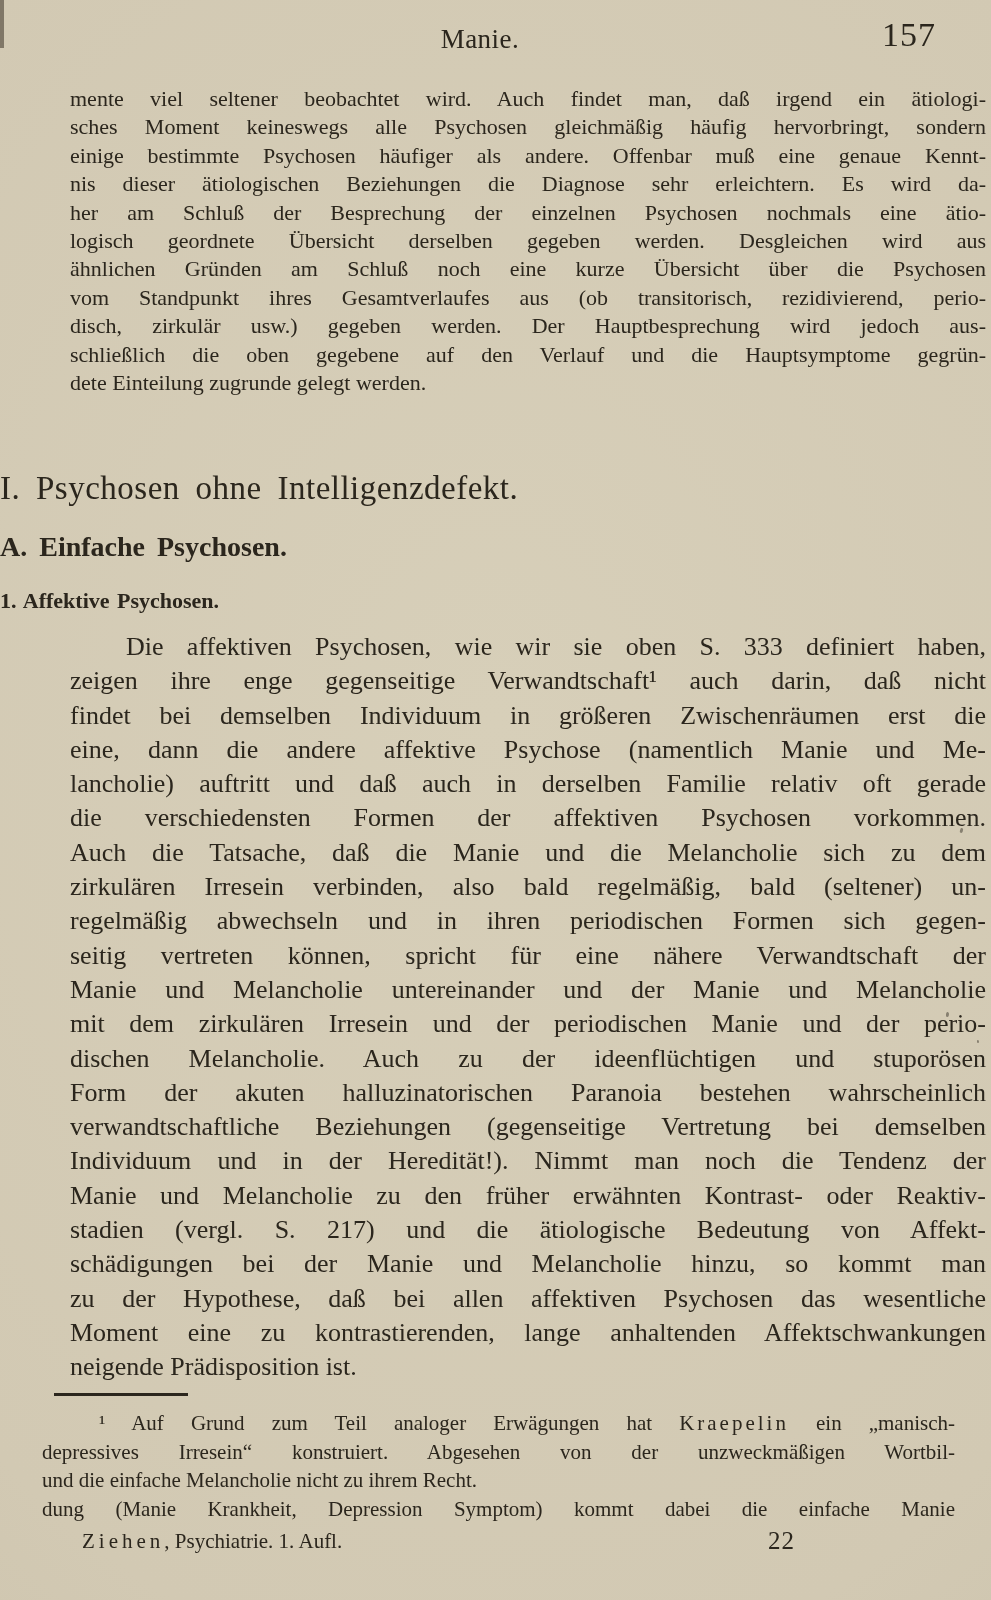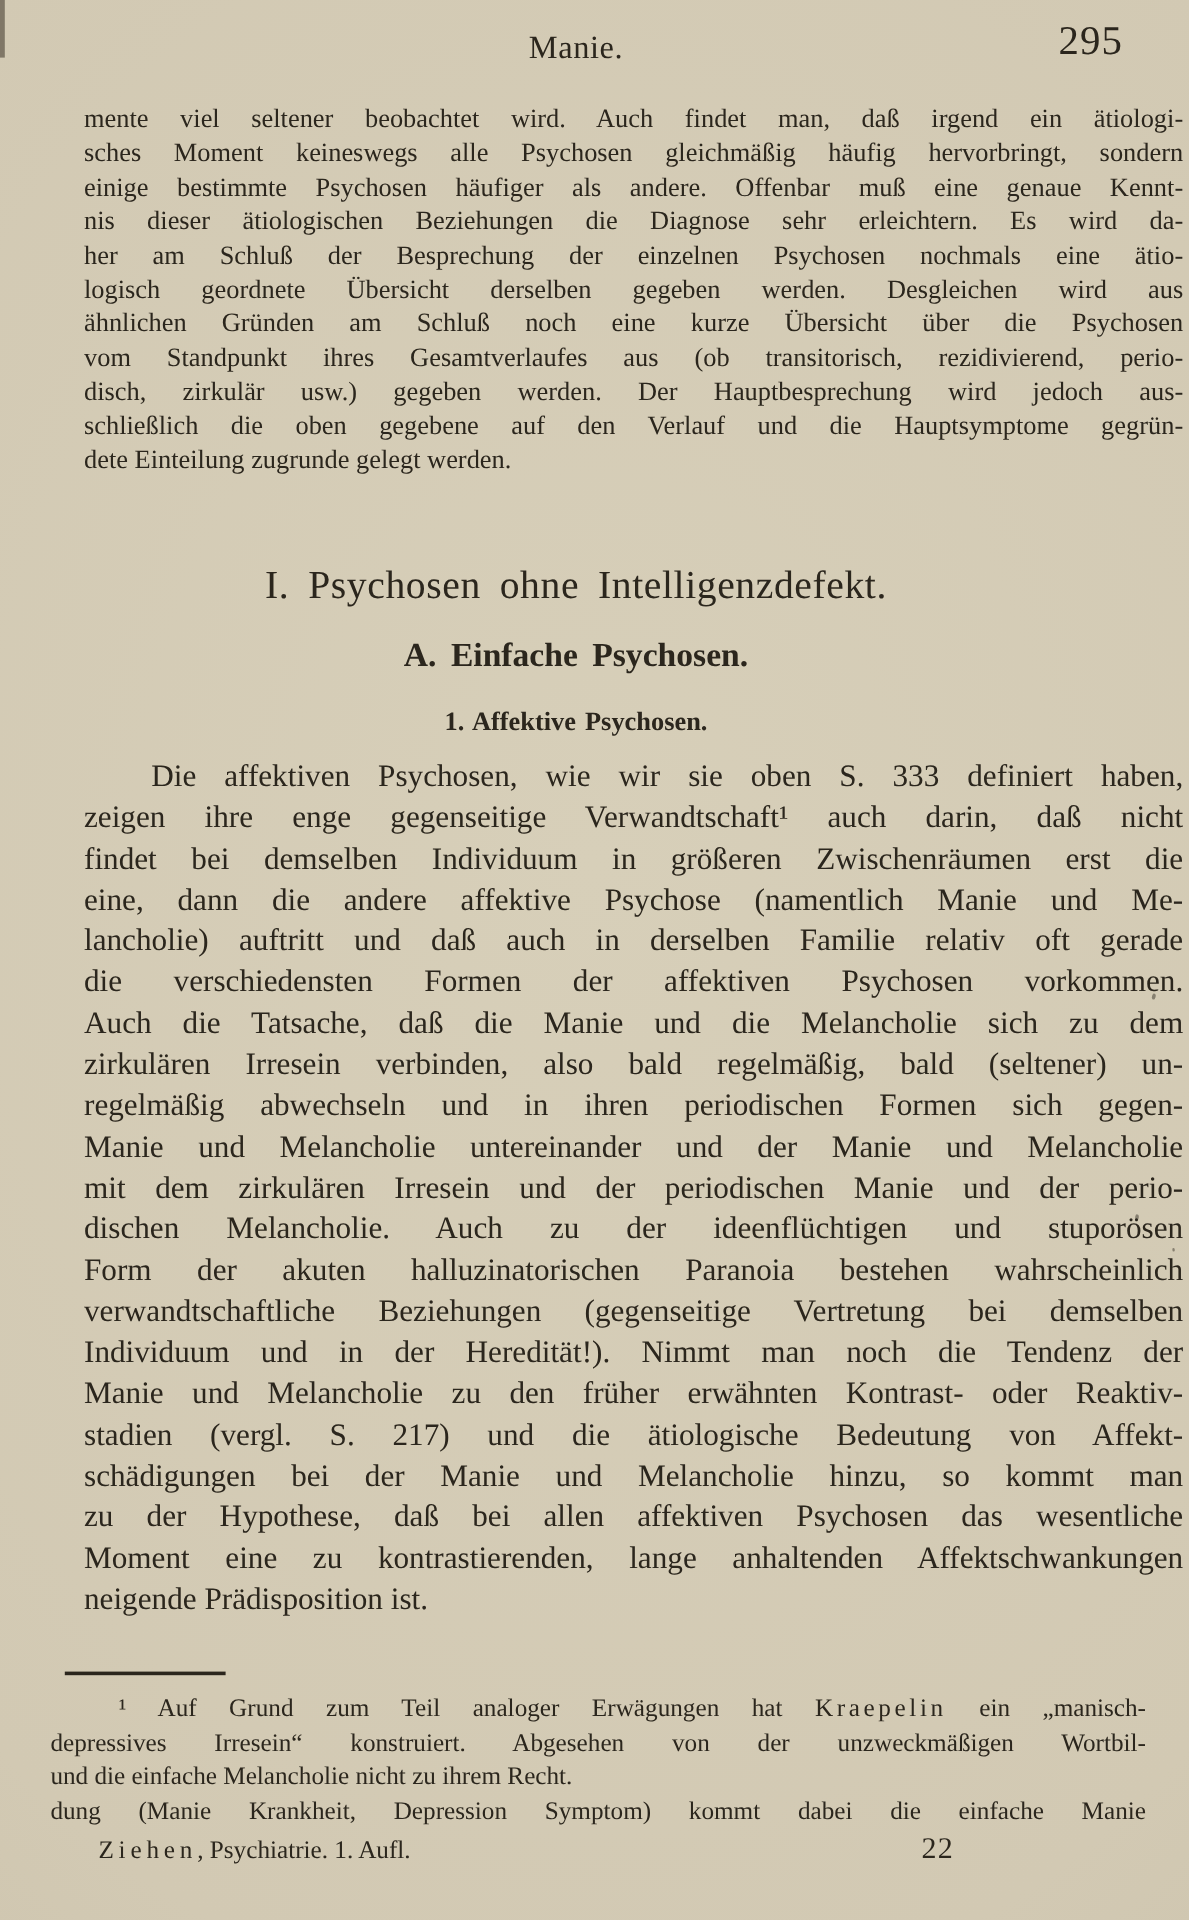--- a/index.html
+++ b/index.html
@@ -29,21 +29,21 @@
   }
 
   .para{position:absolute;left:42px;width:916px;margin-left:28px;}
   .para.small{top:85px;font-size:22px;line-height:28.4px;}
   .para.main{top:630px;font-size:26px;line-height:34.3px;}
 
   .tline{text-align:justify;text-align-last:justify;}
   .tline.lastline{text-align-last:left;}
   .para.main .tline.firstline{text-indent:56px;}
 
-  .heading{position:absolute;left:0;width:960px;text-align:center;}
+  .heading{position:absolute;left:0;width:960px;text-align:left;}
   .h1{top:470px;font-size:33px;word-spacing:7px;letter-spacing:.5px;}
   .h2{top:531px;font-size:28px;font-weight:bold;word-spacing:5px;}
   .h3{top:588px;font-size:22px;font-weight:bold;word-spacing:2px;}
 
   .fn-rule{position:absolute;top:1393px;left:54px;width:134px;height:3px;background:#2b261d;}
 
   .footnote{position:absolute;top:1409px;left:42px;width:913px;font-size:21px;line-height:28.6px;}
   .fn-indent{text-indent:57px;}
   .sperr{letter-spacing:3px;}
 
@@ -55,21 +55,21 @@
 <body>
 
 <div class="page">
 
   <div class="edge-smudge"></div>
   <div class="speck s1"></div>
   <div class="speck s2"></div>
   <div class="speck s3"></div>
 
   <div class="running-head">Manie.</div>
-  <div class="page-number">295</div>
+  <div class="page-number">157</div>
 
   <div class="para small">
       <div class="tline">mente viel seltener beobachtet wird. Auch findet man, daß irgend ein ätiologi-</div>
       <div class="tline">sches Moment keineswegs alle Psychosen gleichmäßig häufig hervorbringt, sondern</div>
       <div class="tline">einige bestimmte Psychosen häufiger als andere. Offenbar muß eine genaue Kennt-</div>
       <div class="tline">nis dieser ätiologischen Beziehungen die Diagnose sehr erleichtern. Es wird da-</div>
       <div class="tline">her am Schluß der Besprechung der einzelnen Psychosen nochmals eine ätio-</div>
       <div class="tline">logisch geordnete Übersicht derselben gegeben werden. Desgleichen wird aus</div>
       <div class="tline">ähnlichen Gründen am Schluß noch eine kurze Übersicht über die Psychosen</div>
       <div class="tline">vom Standpunkt ihres Gesamtverlaufes aus (ob transitorisch, rezidivierend, perio-</div>
@@ -85,20 +85,21 @@
   <div class="para main">
       <div class="tline firstline">Die affektiven Psychosen, wie wir sie oben S. 333 definiert haben,</div>
       <div class="tline">zeigen ihre enge gegenseitige Verwandtschaft¹ auch darin, daß nicht</div>
       <div class="tline">findet bei demselben Individuum in größeren Zwischenräumen erst die</div>
       <div class="tline">eine, dann die andere affektive Psychose (namentlich Manie und Me-</div>
       <div class="tline">lancholie) auftritt und daß auch in derselben Familie relativ oft gerade</div>
       <div class="tline">die verschiedensten Formen der affektiven Psychosen vorkommen.</div>
       <div class="tline">Auch die Tatsache, daß die Manie und die Melancholie sich zu dem</div>
       <div class="tline">zirkulären Irresein verbinden, also bald regelmäßig, bald (seltener) un-</div>
       <div class="tline">regelmäßig abwechseln und in ihren periodischen Formen sich gegen-</div>
+      <div class="tline">seitig vertreten können, spricht für eine nähere Verwandtschaft der</div>
       <div class="tline">Manie und Melancholie untereinander und der Manie und Melancholie</div>
       <div class="tline">mit dem zirkulären Irresein und der periodischen Manie und der perio-</div>
       <div class="tline">dischen Melancholie. Auch zu der ideenflüchtigen und stuporösen</div>
       <div class="tline">Form der akuten halluzinatorischen Paranoia bestehen wahrscheinlich</div>
       <div class="tline">verwandtschaftliche Beziehungen (gegenseitige Vertretung bei demselben</div>
       <div class="tline">Individuum und in der Heredität!). Nimmt man noch die Tendenz der</div>
       <div class="tline">Manie und Melancholie zu den früher erwähnten Kontrast- oder Reaktiv-</div>
       <div class="tline">stadien (vergl. S. 217) und die ätiologische Bedeutung von Affekt-</div>
       <div class="tline">schädigungen bei der Manie und Melancholie hinzu, so kommt man</div>
       <div class="tline">zu der Hypothese, daß bei allen affektiven Psychosen das wesentliche</div>

